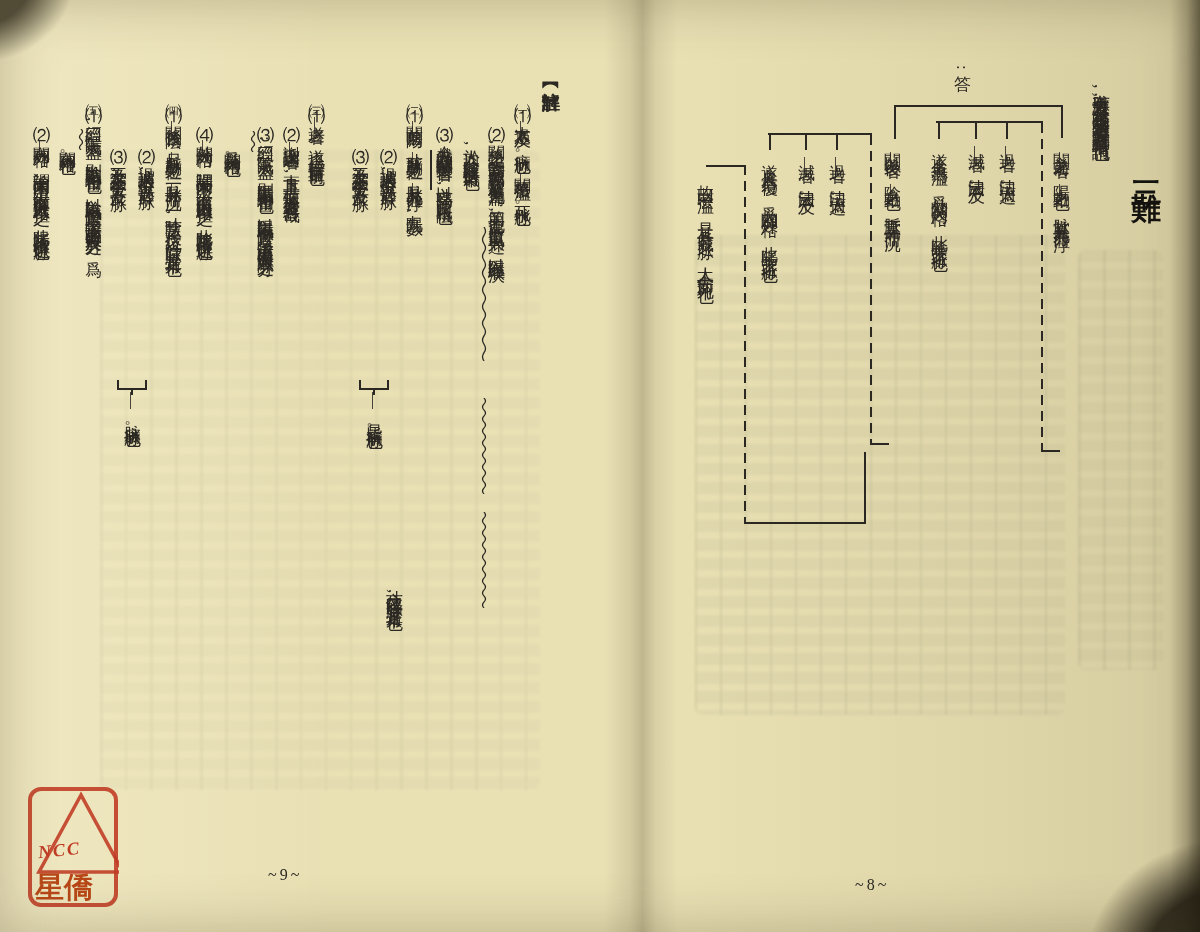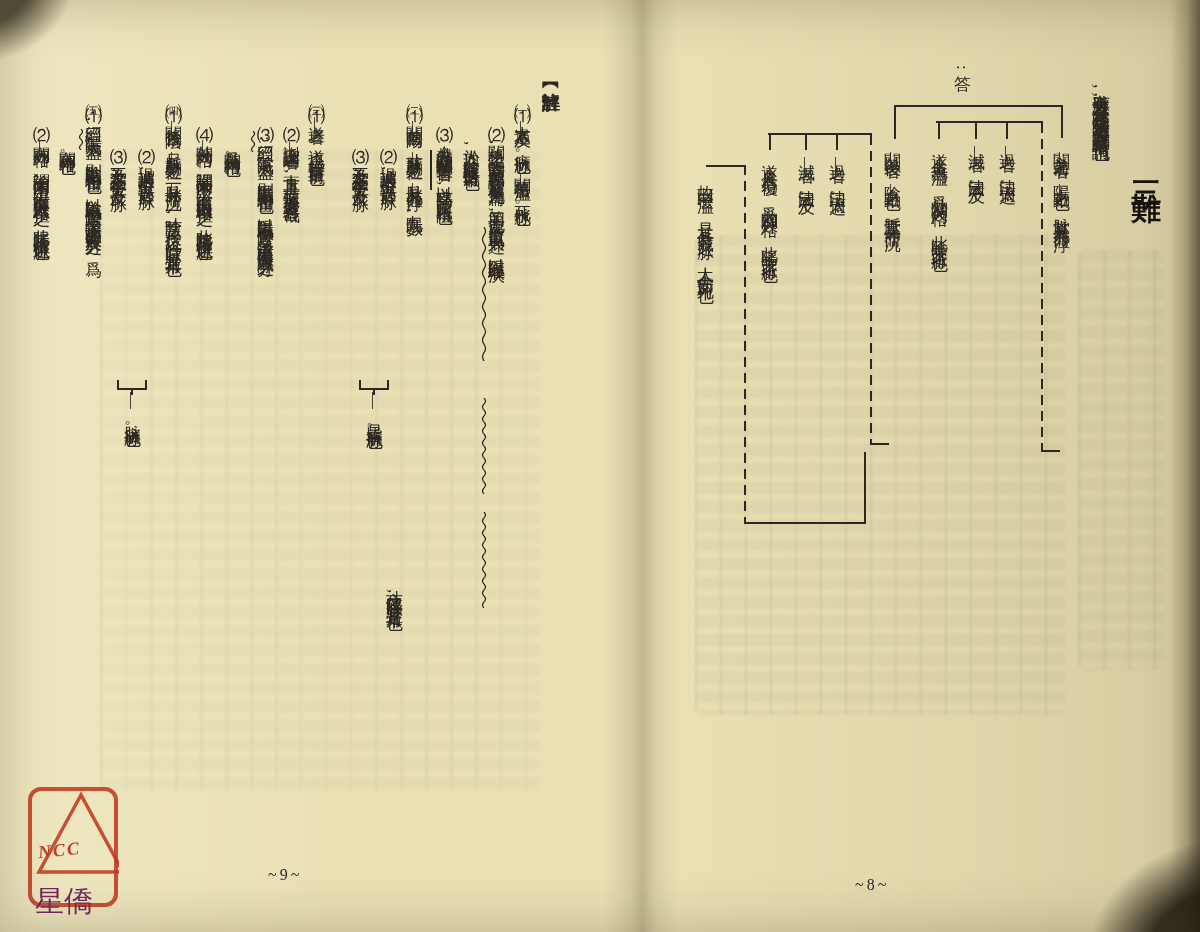--- a/index.html
+++ b/index.html
@@ -33,21 +33,21 @@
   .shade-right{position:absolute;right:0;top:0;width:30px;height:100%;pointer-events:none;
     background:linear-gradient(90deg, rgba(0,0,0,0) 0%, rgba(64,58,40,.28) 55%, rgba(34,29,17,.6) 100%);}
   .corner-br{position:absolute;right:-34px;bottom:-34px;width:150px;height:130px;pointer-events:none;
     background:radial-gradient(ellipse at 100% 100%, rgba(18,14,7,.85) 0 42%, rgba(0,0,0,0) 70%);}
   .corner-tl{position:absolute;left:-24px;top:-24px;width:100px;height:88px;pointer-events:none;
     background:radial-gradient(ellipse at 0% 0%, rgba(24,19,9,.72) 0 40%, rgba(0,0,0,0) 70%);}
   .frame-shade{position:absolute;inset:0;pointer-events:none;box-shadow:inset 0 0 55px rgba(78,68,38,.32);}
   .stamp{position:absolute;left:27px;top:786px;width:92px;height:122px;mix-blend-mode:multiply;opacity:.93;}
   .stamp-nccc{position:absolute;left:11px;top:54px;font-family:"Liberation Serif",serif;
     font-style:italic;font-weight:bold;font-size:18px;letter-spacing:2px;color:#cb3522;transform:rotate(-6deg);}
-  .stamp-cn{position:absolute;top:96px;font-weight:normal;color:#701a75;font-family:"Liberation Serif",serif;}
+  .stamp-cn{position:absolute;top:82px;font-weight:bold;color:#c2410c;font-family:"Liberation Serif",serif;}
 </style>
 </head>
 <body>
 
 <div class="scene">
   <div class="paper-grad"></div>
 
   <div class="ghost" style="left:695px;top:235px;width:370px;height:480px;opacity:.5;"></div>
   <div class="ghost" style="left:1078px;top:250px;width:85px;height:420px;opacity:.45;"></div>
   <div class="ghost" style="left:100px;top:150px;width:440px;height:640px;opacity:.28;"></div>

